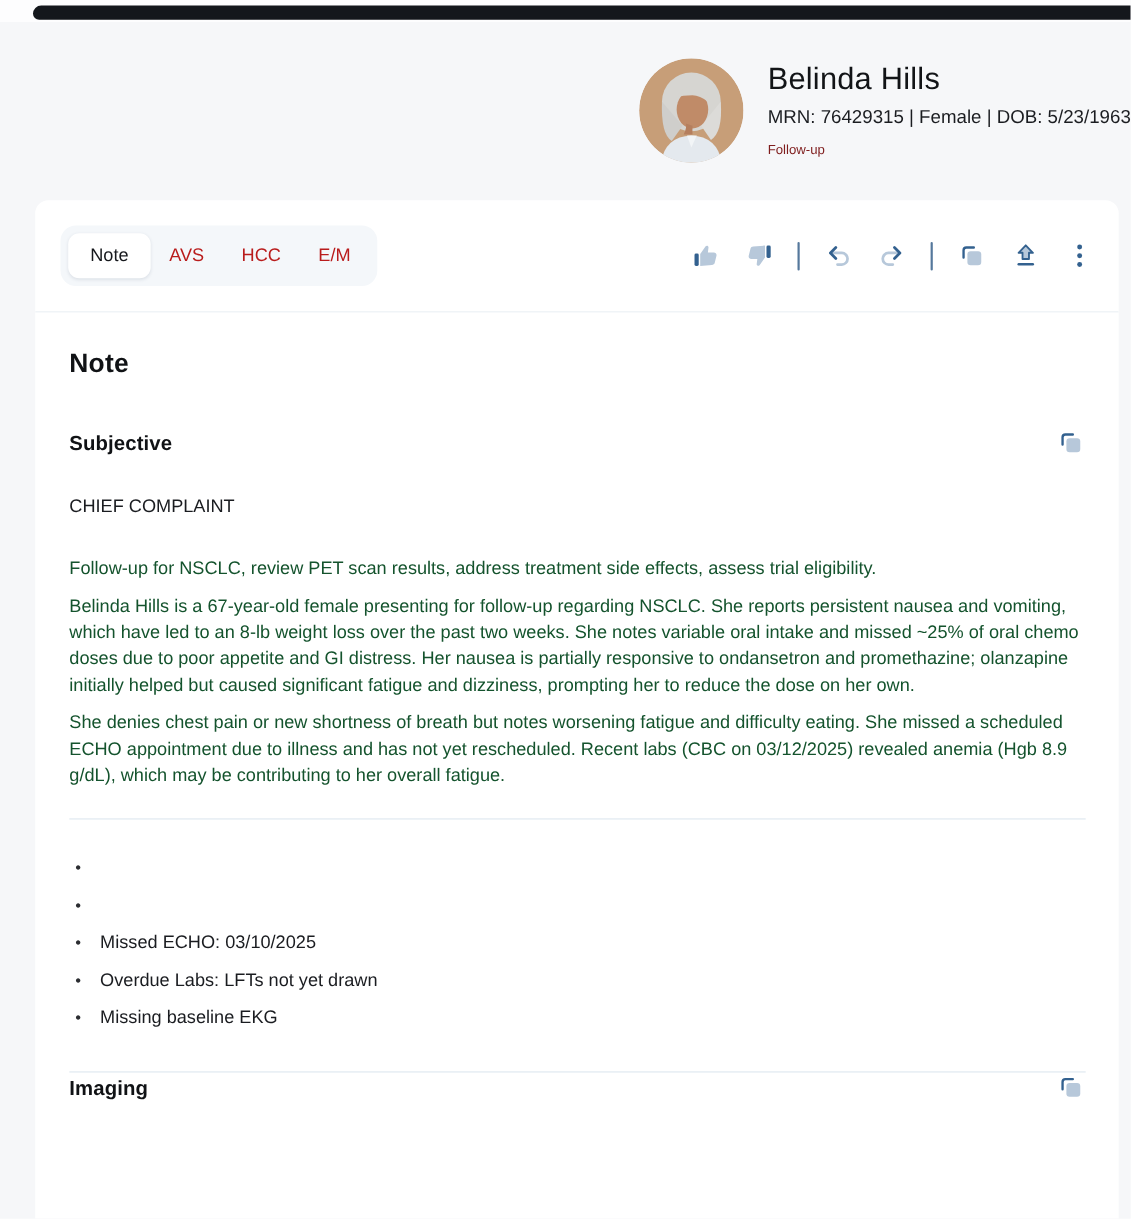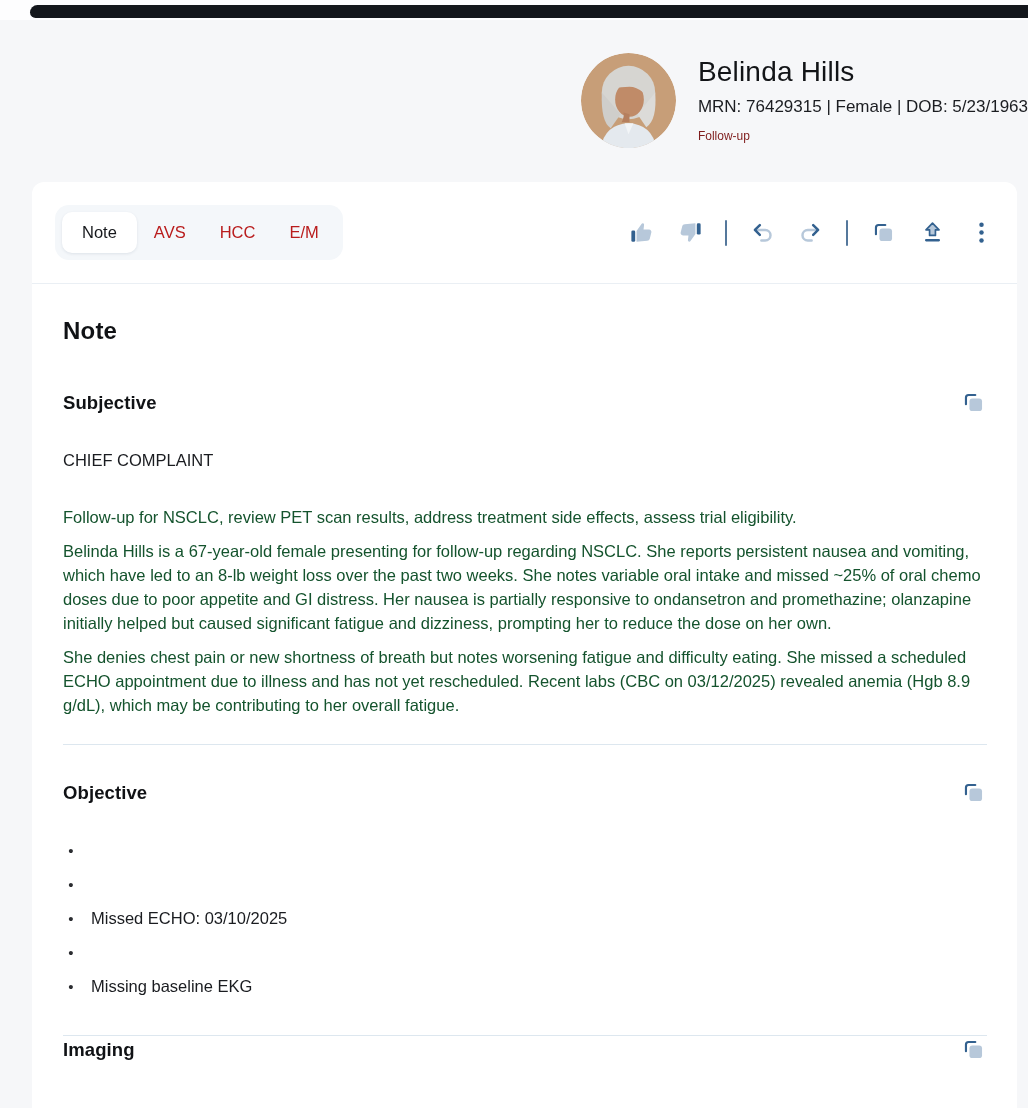--- a/index.html
+++ b/index.html
@@ -168,43 +168,35 @@
       </div>
 
       <p class="cc-label">CHIEF COMPLAINT</p>
 
       <p class="para p-first">Follow-up for NSCLC, review PET scan results, address treatment side effects, assess trial eligibility.</p>
       <p class="para">Belinda Hills is a 67-year-old female presenting for follow-up regarding NSCLC. She reports persistent nausea and vomiting, which have led to an 8-lb weight loss over the past two weeks. She notes variable oral intake and missed ~25% of oral chemo doses due to poor appetite and GI distress. Her nausea is partially responsive to ondansetron and promethazine; olanzapine initially helped but caused significant fatigue and dizziness, prompting her to reduce the dose on her own.</p>
       <p class="para">She denies chest pain or new shortness of breath but notes worsening fatigue and difficulty eating. She missed a scheduled ECHO appointment due to illness and has not yet rescheduled. Recent labs (CBC on 03/12/2025) revealed anemia (Hgb 8.9 g/dL), which may be contributing to her overall fatigue.</p>
 
       <hr class="section-divider hr-objective">
 
-      <div class="section-row row-objective">
-        <h2 class="section-heading">Objective</h2>
-        <button class="copy-btn">
-          <svg width="27" height="27" viewBox="0 0 24 24">
-            <path d="M5.3 13.5V7.6a2.3 2.3 0 0 1 2.3-2.3h6" fill="none" stroke="#33618f" stroke-width="1.9" stroke-linecap="round"></path>
-            <rect x="8.4" y="8.4" width="11.2" height="11.2" rx="2.6" fill="#b7c8da"></rect>
-          </svg>
-        </button>
-      </div>
 
       <ul class="bullet-list">
         <li>
             <span class="bullet-dot">•</span>
           </li>
         <li>
             <span class="bullet-dot">•</span>
           </li>
         <li>
             <span class="bullet-dot">•</span>
             <span>Missed ECHO: 03/10/2025</span>
           </li>
         <li>
             <span class="bullet-dot">•</span>
+            <span>Overdue Labs: LFTs not yet drawn</span>
           </li>
         <li>
             <span class="bullet-dot">•</span>
             <span>Missing baseline EKG</span>
           </li>
       </ul>
 
       <hr class="section-divider hr-imaging">
 
       <div class="section-row row-imaging">

